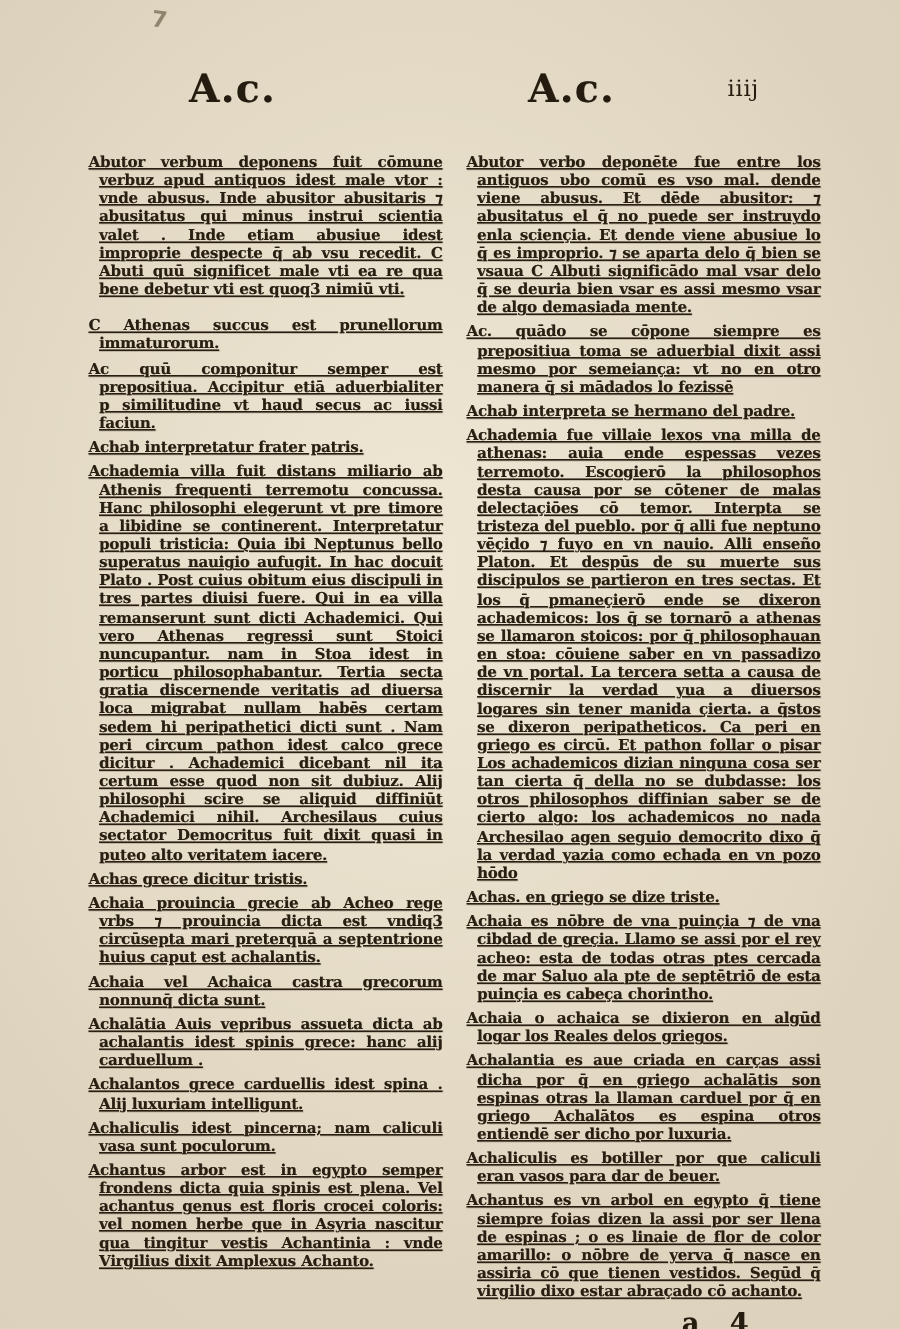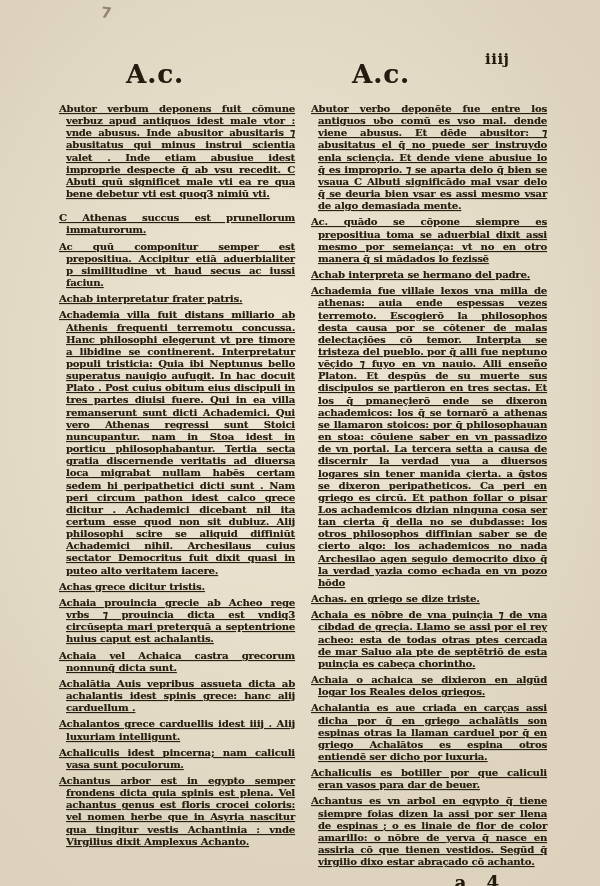--- a/index.html
+++ b/index.html
@@ -24,35 +24,35 @@
     top: 4px;
     font-family: "DejaVu Sans", sans-serif;
     font-size: 15px;
     font-weight: bold;
     color: #84785f;
     transform: rotate(7deg);
     opacity: 0.85;
   }
   .running-title {
     position: absolute;
-    top: 59px;
+    top: 45px;
     font-size: 26px;
     font-weight: bold;
     letter-spacing: 1px;
     color: #241c0f;
     text-shadow: 0.3px 0.3px 0.4px rgba(35,25,10,0.55);
   }
   .running-title.left  { left: 126px; }
   .running-title.right { left: 352px; }
   .folio {
     position: absolute;
     left: 485px;
     top: 50px;
     font-size: 15px;
-    font-weight: bold;
+    font-weight: normal;
     letter-spacing: 0.5px;
     color: #241c0f;
   }
   .columns {
     position: absolute;
     left: 55px;
     top: 99px;
     width: 496px;
     display: flex;
     gap: 8px;
@@ -102,21 +102,21 @@
       <div>
           <p class="entry">Abutor verbum deponens fuit cōmune verbuz apud antiquos idest male vtor : vnde abusus. Inde abusitor abusitaris ⁊ abusitatus qui minus instrui scientia valet . Inde etiam abusiue idest improprie despecte q̄ ab vsu recedit. C Abuti quū significet male vti ea re qua bene debetur vti est quoq3 nimiū vti.</p>
           <p class="entry gap">C Athenas succus est prunellorum immaturorum.</p>
           <p class="entry">Ac quū componitur semper est prepositiua. Accipitur etiā aduerbialiter p similitudine vt haud secus ac iussi faciun.</p>
           <p class="entry">Achab interpretatur frater patris.</p>
           <p class="entry">Achademia villa fuit distans miliario ab Athenis frequenti terremotu concussa. Hanc philosophi elegerunt vt pre timore a libidine se continerent. Interpretatur populi tristicia: Quia ibi Neptunus bello superatus nauigio aufugit. In hac docuit Plato . Post cuius obitum eius discipuli in tres partes diuisi fuere. Qui in ea villa remanserunt sunt dicti Achademici. Qui vero Athenas regressi sunt Stoici nuncupantur. nam in Stoa idest in porticu philosophabantur. Tertia secta gratia discernende veritatis ad diuersa loca migrabat nullam habēs certam sedem hi peripathetici dicti sunt . Nam peri circum pathon idest calco grece dicitur . Achademici dicebant nil ita certum esse quod non sit dubiuz. Alij philosophi scire se aliquid diffiniūt Achademici nihil. Archesilaus cuius sectator Democritus fuit dixit quasi in puteo alto veritatem iacere.</p>
           <p class="entry">Achas grece dicitur tristis.</p>
           <p class="entry">Achaia prouincia grecie ab Acheo rege vrbs ⁊ prouincia dicta est vndiq3 circūsepta mari preterquā a septentrione huius caput est achalantis.</p>
           <p class="entry">Achaia vel Achaica castra grecorum nonnunq̄ dicta sunt.</p>
           <p class="entry">Achalātia Auis vepribus assueta dicta ab achalantis idest spinis grece: hanc alij carduellum .</p>
-          <p class="entry">Achalantos grece carduellis idest iiij . Alij luxuriam intelligunt.</p>
+          <p class="entry">Achalantos grece carduellis idest spina . Alij luxuriam intelligunt.</p>
           <p class="entry">Achaliculis idest pincerna; nam caliculi vasa sunt poculorum.</p>
           <p class="entry">Achantus arbor est in egypto semper frondens dicta quia spinis est plena. Vel achantus genus est floris crocei coloris: vel nomen herbe que in Asyria nascitur qua tingitur vestis Achantinia : vnde Virgilius dixit Amplexus Achanto.</p>
         </div>
     </div>
     <div class="col">
       <div>
           <p class="entry">Abutor verbo deponēte fue entre los antiguos ʋbo comū es vso mal. dende viene abusus. Et dēde abusitor: ⁊ abusitatus el q̄ no puede ser instruydo enla sciençia. Et dende viene abusiue lo q̄ es improprio. ⁊ se aparta delo q̄ bien se vsaua C Albuti significādo mal vsar delo q̄ se deuria bien vsar es assi mesmo vsar de algo demasiada mente.</p>
           <p class="entry">Ac. quādo se cōpone siempre es prepositiua toma se aduerbial dixit assi mesmo por semeiança: vt no en otro manera q̄ si mādados lo fezissē</p>
           <p class="entry">Achab interpreta se hermano del padre.</p>
           <p class="entry">Achademia fue villaie lexos vna milla de athenas: auia ende espessas vezes terremoto. Escogierō la philosophos desta causa por se cōtener de malas delectaçiōes cō temor. Interpta se tristeza del pueblo. por q̄ alli fue neptuno vēçido ⁊ fuyo en vn nauio. Alli enseño Platon. Et despūs de su muerte sus discipulos se partieron en tres sectas. Et los q̄ pmaneçierō ende se dixeron achademicos: los q̄ se tornarō a athenas se llamaron stoicos: por q̄ philosophauan en stoa: cōuiene saber en vn passadizo de vn portal. La tercera setta a causa de discernir la verdad yua a diuersos logares sin tener manida çierta. a q̄stos se dixeron peripatheticos. Ca peri en griego es circū. Et pathon follar o pisar Los achademicos dizian ninguna cosa ser tan cierta q̄ della no se dubdasse: los otros philosophos diffinian saber se de cierto algo: los achademicos no nada Archesilao agen seguio democrito dixo q̄ la verdad yazia como echada en vn pozo hōdo</p>

